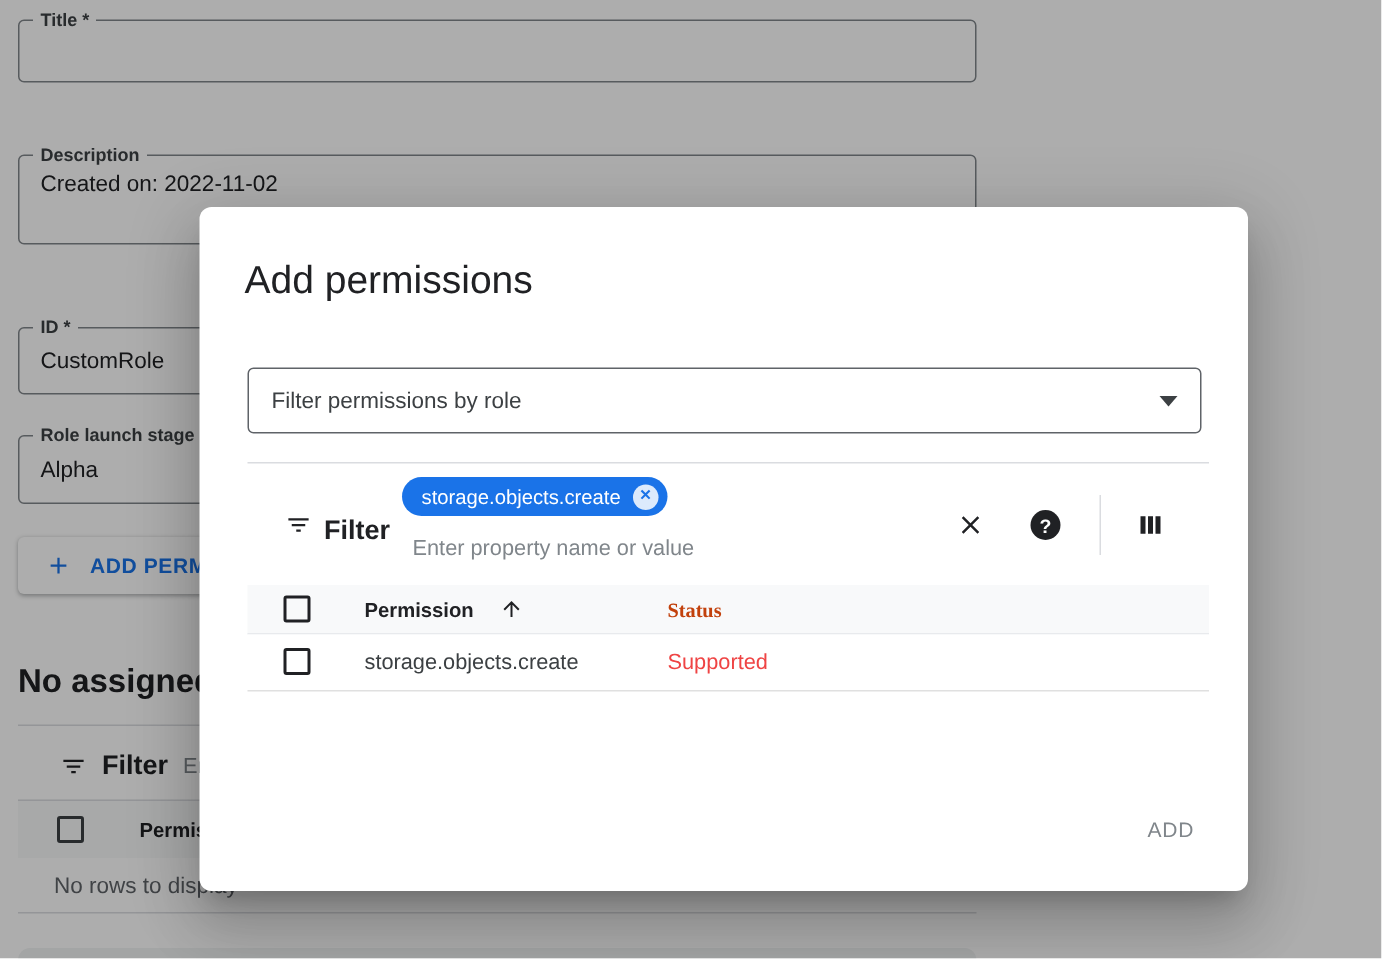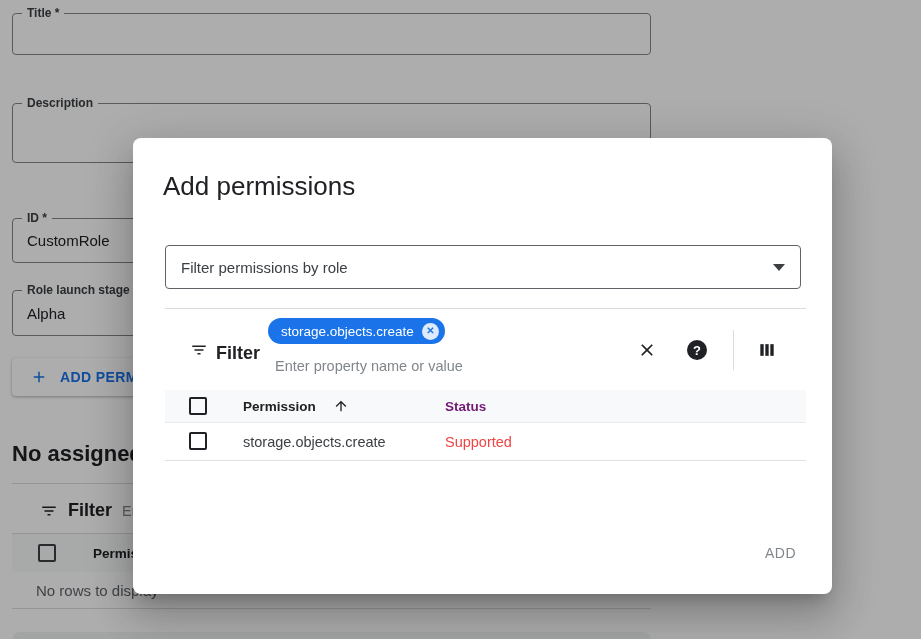--- a/index.html
+++ b/index.html
@@ -69,21 +69,21 @@
   .v-divider { position:absolute; left:568px; top:21px; width:1px; height:40px; background:#dadce0; }
   .cols { left:590px; }
 
   .m-table { position:absolute; left:32px; top:252px; width:641px; }
   .m-head { position:relative; height:33px; background:#f8f9fa; border-bottom:1px solid #e8eaed; }
   .m-row { position:relative; height:38px; border-bottom:1px solid #e0e0e0; background:#fff; }
   .m-table .checkbox { position:absolute; left:24px; top:7px; }
   .m-row .checkbox { top:9px; }
   .col-perm { position:absolute; left:78px; top:9px; font-size:13.5px; font-weight:600; color:#202124; }
   .sort-arrow { position:absolute; left:168px; top:8px; }
-  .col-status { position:absolute; left:280px; top:9px; font-size:13.5px; font-weight:600; color:#701a75; }
+  .col-status { position:absolute; left:280px; top:9px; font-size:13.5px; font-weight:600; color:#c2410c;font-family:Liberation Serif, serif; }
   .cell-perm { position:absolute; left:78px; top:11px; font-size:14.5px; color:#3c4043; }
   .cell-status { position:absolute; left:280px; top:11px; font-size:14.5px; color:#ef4444; }
 
   .cancel-btn { position:absolute; left:515px; top:395px; width:95px; height:39px; background:#fff;
     border-radius:4px; box-shadow:0 1px 2px rgba(0,0,0,.3), 0 1px 3px 1px rgba(0,0,0,.15);
     display:flex; align-items:center; justify-content:center; font-size:14px; font-weight:600;
     color:#202124; letter-spacing:.5px; }
   .add-btn { position:absolute; left:632px; top:395px; height:39px; display:flex; align-items:center;
     font-size:14px; font-weight:400; color:#80868b; letter-spacing:.5px; }
   svg { display:block; }
@@ -94,20 +94,21 @@
 <div class="page">
 
   <div class="bg-form">
 
     <div class="field field-center" style="left:12px; top:13px; width:639px; height:42px;">
       <span class="field-label">Title *</span>
     </div>
 
     <div class="field" style="left:12px; top:103px; width:639px; height:60px; padding:10px 14px;">
       <span class="field-label">Description</span>
+      <span class="field-value">Created on: 2022-11-02</span>
     </div>
 
     <div class="field field-center" style="left:12px; top:218px; width:639px; height:45px;">
       <span class="field-label">ID *</span>
       <span class="field-value">CustomRole</span>
     </div>
 
     <div class="field field-center" style="left:12px; top:290px; width:639px; height:46px;">
       <span class="field-label">Role launch stage</span>
       <span class="field-value">Alpha</span>

